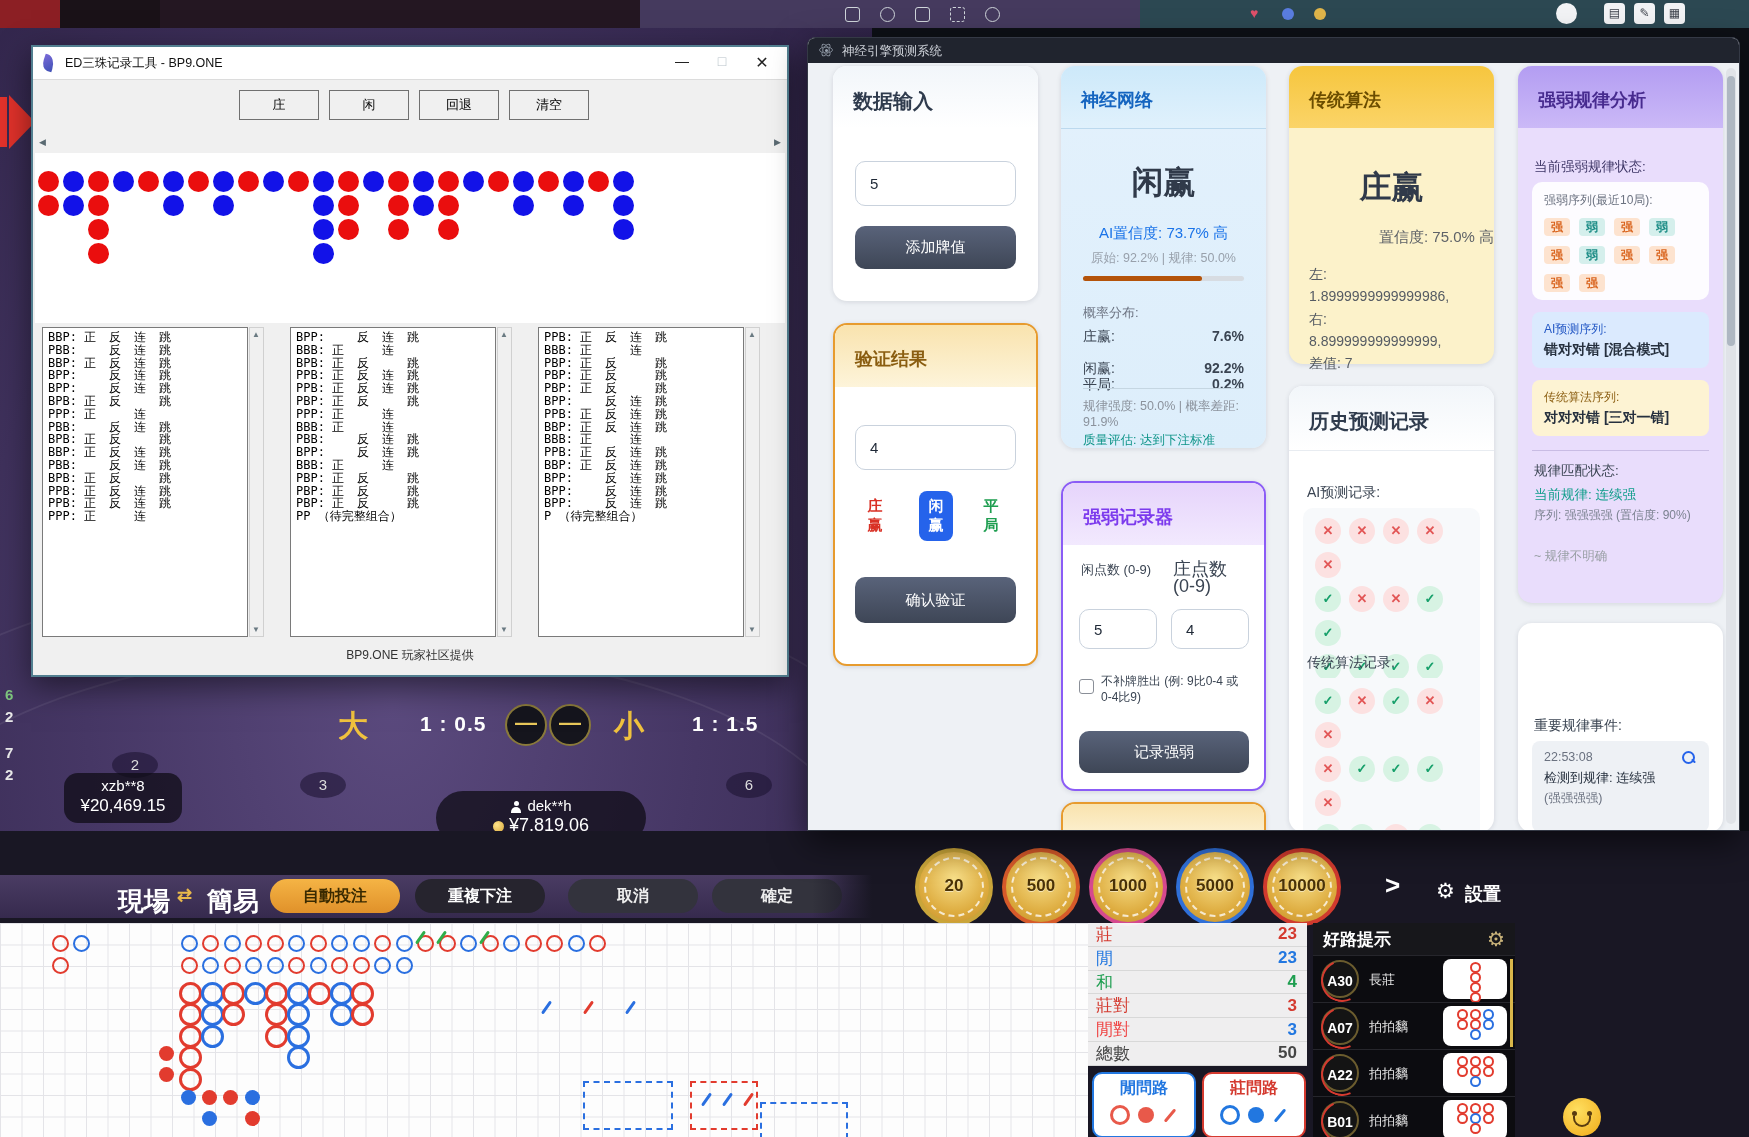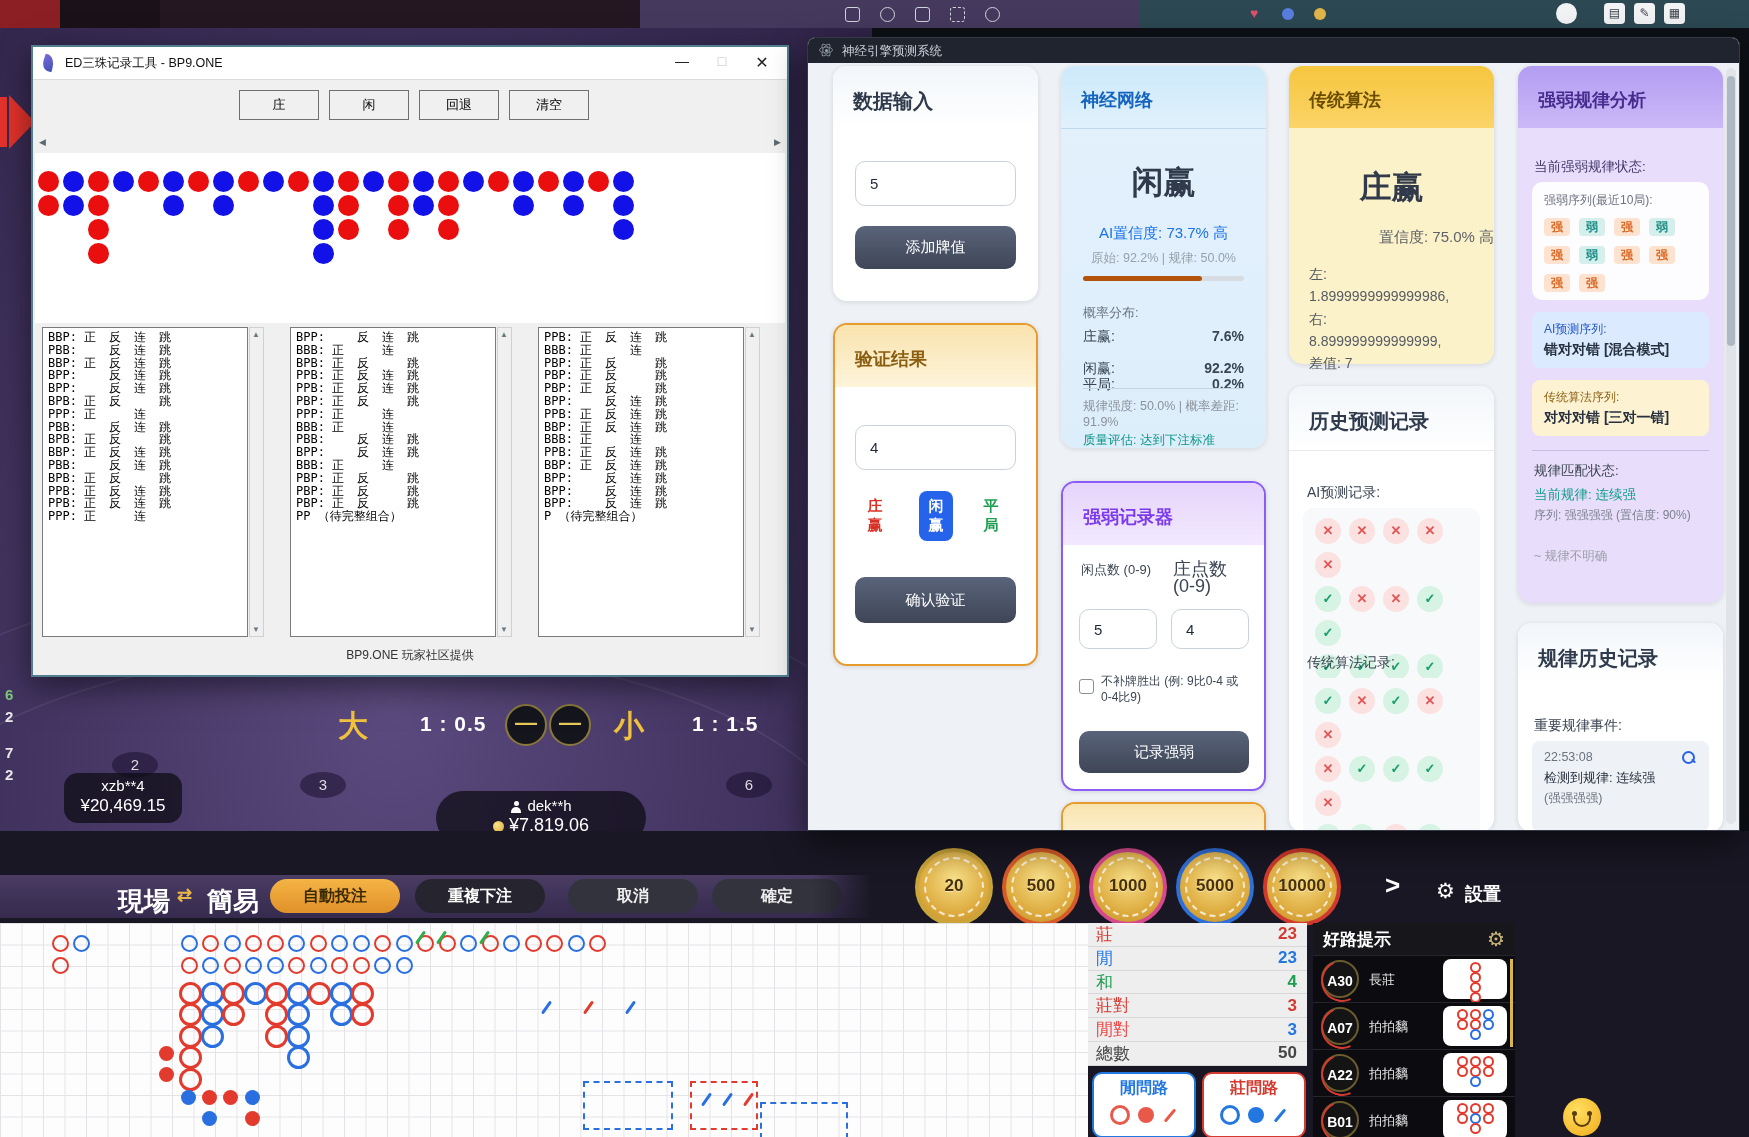--- a/index.html
+++ b/index.html
@@ -211,21 +211,21 @@
   <div id="odds-row">
     <div class="abs gold" style="left:338px;top:706px">大</div>
     <div class="abs wodds" style="left:420px;top:712px">1 : 0.5</div>
     <div class="coin abs" style="left:505px;top:704px">—</div>
     <div class="coin abs" style="left:549px;top:704px">—</div>
     <div class="abs gold" style="left:614px;top:706px">小</div>
     <div class="abs wodds" style="left:692px;top:712px">1 : 1.5</div>
   </div>
 
   <div class="plate" style="left:64px;top:773px;width:118px;height:50px;border-radius:14px">
-    <div style="font-size:15px;margin-top:4px">xzb**4</div>
+    <div style="font-size:15px;margin-top:4px">xzb**8</div>
     <div style="font-size:17px;margin-top:2px">¥20,469.15</div>
   </div>
   <div class="plate" style="left:436px;top:791px;width:210px;height:54px;border-radius:27px">
     <div style="font-size:15px;margin-top:6px"><i class="person-ico"></i><span>dek**h</span></div>
     <div style="font-size:18px;margin-top:1px"><i class="coin-dot"></i><span>¥7,819.06</span></div>
   </div>
 
   <div id="bottomdark" class="abs"></div>
   <div id="betbar" class="abs">
     <div class="mode" style="left:118px">現場</div>
@@ -949,23 +949,20 @@
         <div style="padding-left:12px;font-size:14px;font-weight:bold;color:#26303e">对对对错 [三对一错]</div>
       </div>
       <div class="abs" style="left:14px;top:384px;width:177px;border-top:1px solid #c9bce4"></div>
       <div class="abs" style="left:16px;top:396px;font-size:13.5px;color:#3a4452">规律匹配状态:</div>
       <div class="abs" style="left:16px;top:420px;font-size:13.5px;color:#0f9d8a">当前规律: 连续强</div>
       <div class="abs" style="left:16px;top:441px;width:172px;font-size:12px;color:#7b8290;line-height:16px">序列: 强强强强 (置信度: 90%)</div>
       <div class="abs" style="left:16px;top:482px;font-size:12.5px;color:#9aa0a6">~ 规律不明确</div>
     </div>
 
     <div class="panel" style="left:710px;top:585px;height:209px">
-      <div class="phead" style="background:linear-gradient(180deg,#f2f6fa,#fff);height:60px">
-        <div class="pt" style="font-size:20px;color:#2f3b4d">规律历史记录</div>
-      </div>
       <div class="abs" style="left:16px;top:94px;font-size:14px;color:#3a4452">重要规律事件:</div>
       <div class="abs" style="left:14px;top:118px;width:177px;height:91px;background:#eef1f5;border-radius:8px">
         <div style="padding:9px 0 0 12px;font-size:12.5px;color:#6b7280">22:53:08</div>
         <div class="magnifier" style="right:14px;top:10px"></div>
         <div style="padding:5px 0 0 12px;font-size:13px;color:#26303e">检测到规律: 连续强</div>
         <div style="padding:3px 0 0 12px;font-size:12.5px;color:#6b7280">(强强强强)</div>
       </div>
     </div>
 
     <div id="pw-scroll">

